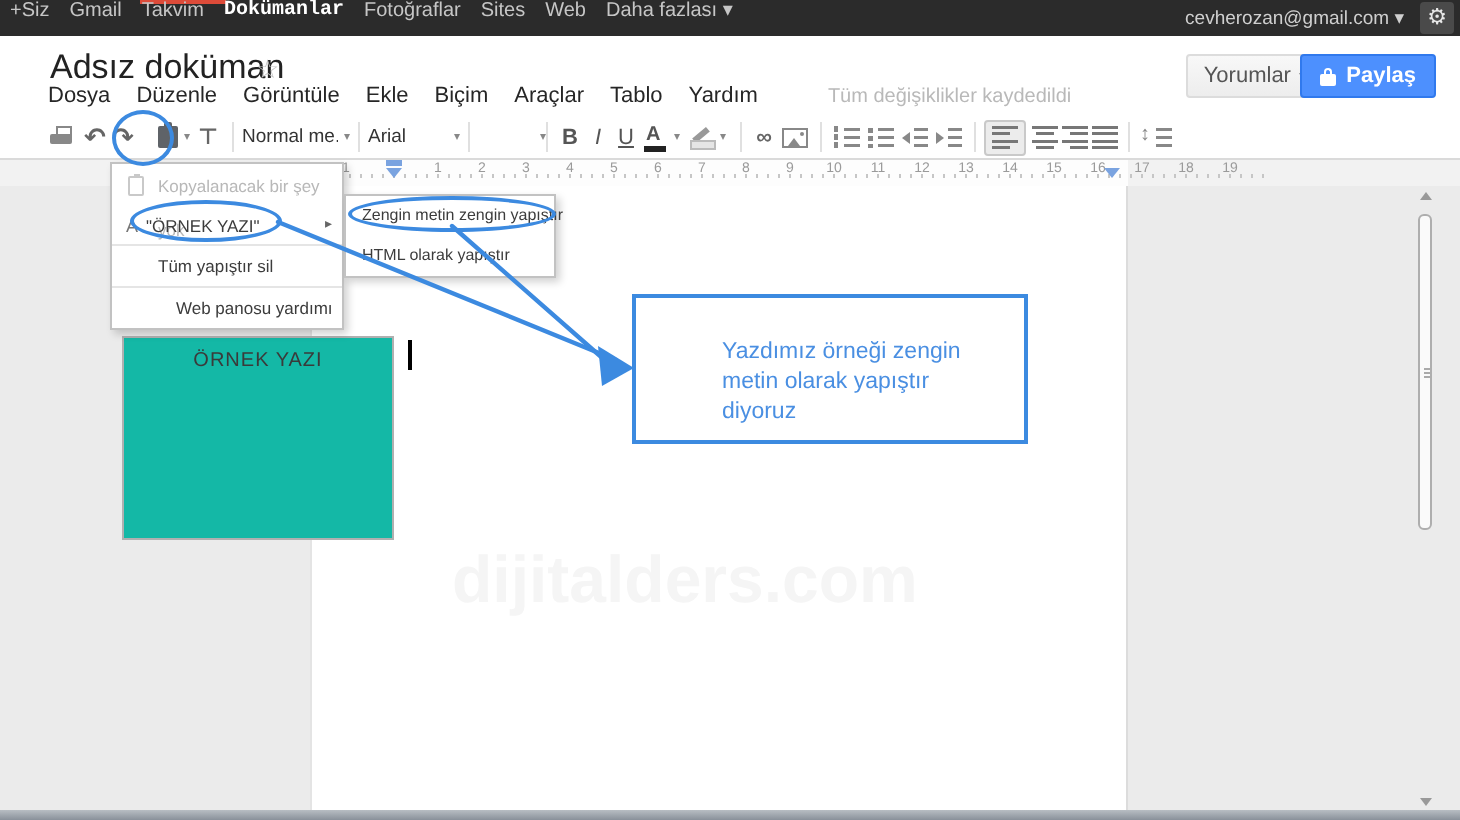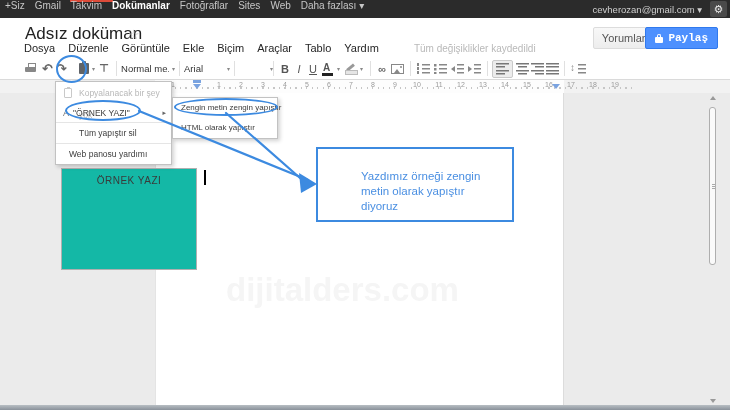--- a/index.html
+++ b/index.html
@@ -4,36 +4,36 @@
 <style>
   html,body{margin:0;padding:0;}
   body{font-family:"Liberation Sans","DejaVu Sans",sans-serif;}
   .screen{position:relative;width:730px;height:410px;background:#fff;overflow:hidden;}
 
   
   .topbar{position:absolute;left:0;top:0;width:730px;height:18px;background:#2b2b2b;z-index:20;}
   .topbar .red-tab{position:absolute;left:70px;top:0;width:43px;height:2px;background:#dd4b39;}
   .top-links{position:absolute;left:5px;top:0;height:18px;display:flex;align-items:flex-start;gap:10px;}
   .top-link{font-size:10px;color:#c6c6c6;white-space:nowrap;cursor:pointer;}
-  .top-link.active{color:#fff;font-weight:bold;}
+  .top-link.active{color:#fff;font-weight:bold;font-family:Liberation Mono, monospace;}
   .top-account{position:absolute;right:28px;top:0;height:18px;display:flex;align-items:center;font-size:9.5px;color:#cfcfcf;}
   .gear-btn{position:absolute;right:3px;top:1px;width:17px;height:16px;background:#4a4a4a;border-radius:2px;color:#e8e8e8;font-size:11px;line-height:16px;text-align:center;}
 
   
   .header{position:absolute;left:0;top:18px;width:730px;height:40px;background:#fff;}
   .doc-title{position:absolute;left:25px;top:6px;font-size:17px;color:#222;}
   .title-star{position:absolute;left:128px;top:9px;font-size:13px;color:#c2c2c2;}
   .menubar{position:absolute;left:24px;top:24px;display:flex;align-items:center;gap:13px;}
   .menu-item{font-size:11px;color:#262626;white-space:nowrap;cursor:pointer;}
   .save-status{font-size:10px;color:#b9b9b9;margin-left:22px;white-space:nowrap;}
   .btn-comments{position:absolute;right:68px;top:9px;height:20px;padding:0 8px;display:flex;align-items:center;gap:4px;
     background:linear-gradient(#f8f8f8,#ededed);border:1px solid #dcdcdc;border-radius:2px;font-size:11px;color:#555;}
   .btn-comments .caret{font-size:7px;color:#888;}
   .btn-share{position:absolute;right:12px;top:9px;height:20px;padding:0 9px;display:flex;align-items:center;gap:5px;
-    background:#4d90fe;border:1px solid #3079ed;border-radius:2px;font-size:11px;font-weight:bold;color:#fff;font-family:Liberation Mono, monospace;}
+    background:#4d90fe;border:1px solid #3079ed;border-radius:2px;font-size:11px;font-weight:bold;color:#fff;}
   .lock{position:relative;width:8px;height:9px;}
   .lock .shackle{position:absolute;left:1.5px;top:0;width:4px;height:4px;border:1.5px solid #fff;border-bottom:none;border-radius:3px 3px 0 0;box-sizing:border-box;}
   .lock .body{position:absolute;left:0;top:3.5px;width:8px;height:5.5px;background:#fff;border-radius:1px;}
 
   
   .toolbar{position:absolute;left:0;top:58px;width:730px;height:22px;background:#fff;border-bottom:1px solid #dadada;
     display:flex;align-items:center;padding-left:25px;box-sizing:border-box;}
   .tsep{width:1px;height:15px;background:#e0e0e0;margin:0 4px;flex:none;}
   .tico{flex:none;display:flex;align-items:center;justify-content:center;cursor:pointer;}
   
@@ -129,21 +129,21 @@
   .cm-item{position:absolute;left:0;width:100%;font-size:8.5px;color:#3c3c3c;cursor:pointer;}
   .cm-empty{top:0;height:22px;line-height:22px;padding-left:23px;color:#b8b8b8;box-sizing:border-box;}
   .cm-clip-outline{position:absolute;left:8px;top:6px;width:8px;height:10px;border:1px solid #c9c9c9;border-radius:1px;box-sizing:border-box;}
   .cm-clip-outline::before{content:"";position:absolute;left:2px;top:-2px;width:3px;height:2px;background:#c9c9c9;}
   .cm-copied{top:22px;height:18px;line-height:18px;}
   .cm-a{position:absolute;left:7px;font-size:9px;color:#777;}
   .cm-copied-label{position:absolute;left:17px;white-space:nowrap;}
   .cm-sub-arrow{position:absolute;right:5px;font-size:7px;color:#666;}
   .cm-sep{position:absolute;left:0;width:100%;height:1px;background:#e5e5e5;}
   .cm-clear{top:41px;height:20px;line-height:20px;padding-left:23px;box-sizing:border-box;}
-  .cm-help{top:62px;height:20px;line-height:20px;padding-left:13px;box-sizing:border-box;}
+  .cm-help{top:62px;height:20px;line-height:20px;padding-left:32px;box-sizing:border-box;}
 
   
   .paste-menu{position:absolute;left:172px;top:97px;width:104px;height:40px;background:#fff;border:1px solid #c2c2c2;
     box-shadow:2px 2px 4px rgba(0,0,0,0.18);z-index:10;}
   .pm-item{position:absolute;left:0;width:100%;height:20px;line-height:20px;padding-left:8px;font-size:8px;color:#3c3c3c;box-sizing:border-box;white-space:nowrap;cursor:pointer;}
   .pm-item.second{top:20px;}
 
   
   .ellipse{position:absolute;border:2px solid #3c8ae0;border-radius:50%;z-index:12;pointer-events:none;}
   .el-clip{left:56px;top:55px;width:27px;height:24px;}

